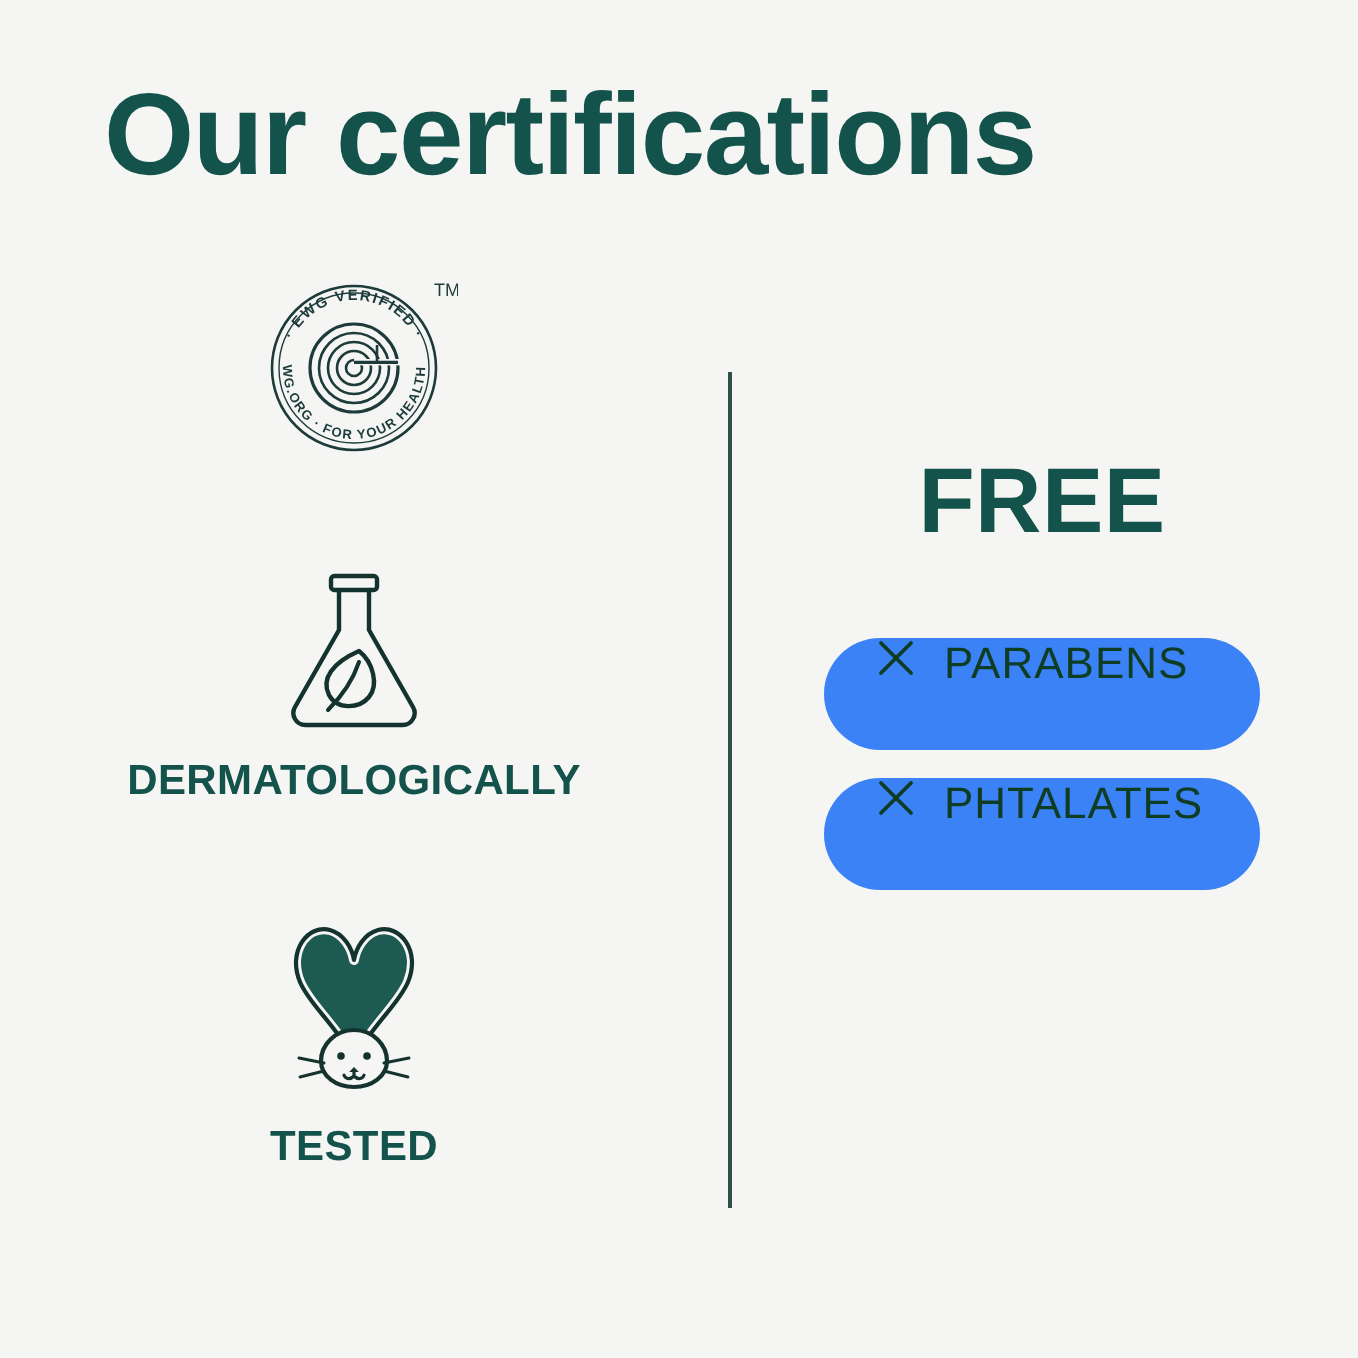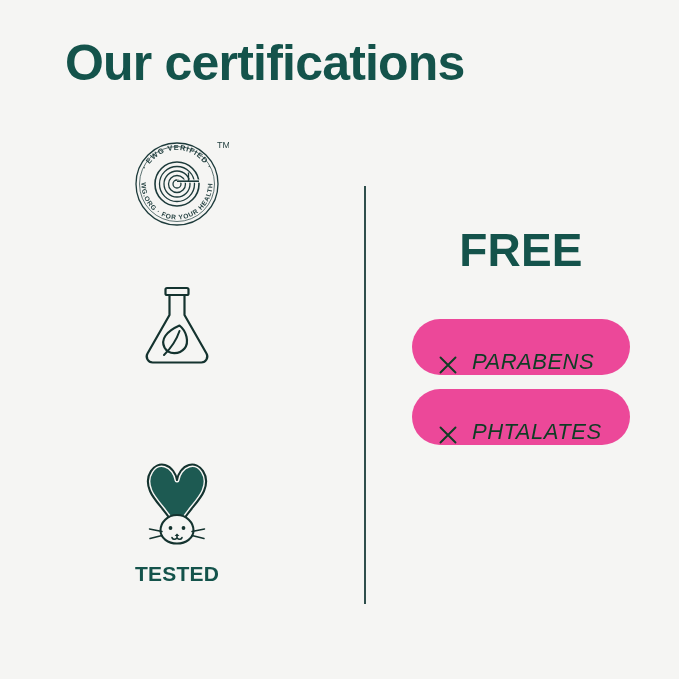--- a/index.html
+++ b/index.html
@@ -17,23 +17,23 @@
   .page {
     position: relative;
     width: 679px;
     height: 679px;
     background: #f5f5f3;
   }
 
   
   .page-title {
     position: absolute;
-    left: 65px;
+    left: 52px;
     top: 36px;
-    font-size: 50px;
+    font-size: 58px;
     font-weight: 700;
     letter-spacing: -0.8px;
     color: #14534b;
     line-height: 1.1;
     white-space: nowrap;
   }
 
   
   .certs-column {
     position: absolute;
@@ -105,26 +105,25 @@
     margin-top: 42px;
     display: flex;
     flex-direction: column;
     gap: 14px;
     align-items: center;
   }
   .pill {
     width: 218px;
     height: 56px;
     border-radius: 28px;
-    background: #ec4899;
-    display: flex;
-    align-items: flex-end;
+    background: #3b82f6;
+    display: flex;
+    align-items: flex-start;
     padding-left: 26px;
     box-sizing: border-box;
-    font-style: italic;
   }
   .pill-x {
     flex: 0 0 auto;
     width: 20px;
     height: 20px;
     margin-right: 14px;
     display: block;
   }
   .pill-label {
     font-size: 22px;
@@ -187,21 +186,21 @@
 
             <path d="M 30.5 11 L 30.5 31 L 8.5 69.5 A 6 6 0 0 0 13.7 78.5 L 62.3 78.5 A 6 6 0 0 0 67.5 69.5 L 45.5 31 L 45.5 11"></path>
 
             <path d="M 40.5 41.5 C 27 47.5 21.5 55.5 25.5 63.5 C 29.5 71 40.5 70.5 45.5 64.5 C 50.5 58.5 47.5 47 40.5 41.5 Z"></path>
 
             <path d="M 40.5 47 C 37.5 56 32 64 25 71" stroke-width="2"></path>
           </g>
         </svg>
       </div>
       <div class="cert-label">
-        <br>
+        <span>DERMATOLOGICALLY</span><br>
       </div>
     </div>
 
     <div class="cert-gap-2"></div>
 
     <div class="cert-item">
       <div class="cert-icon">
         <svg width="96" height="96" viewBox="0 0 96 96" aria-hidden="true">
 
           <path d="M 48 78

